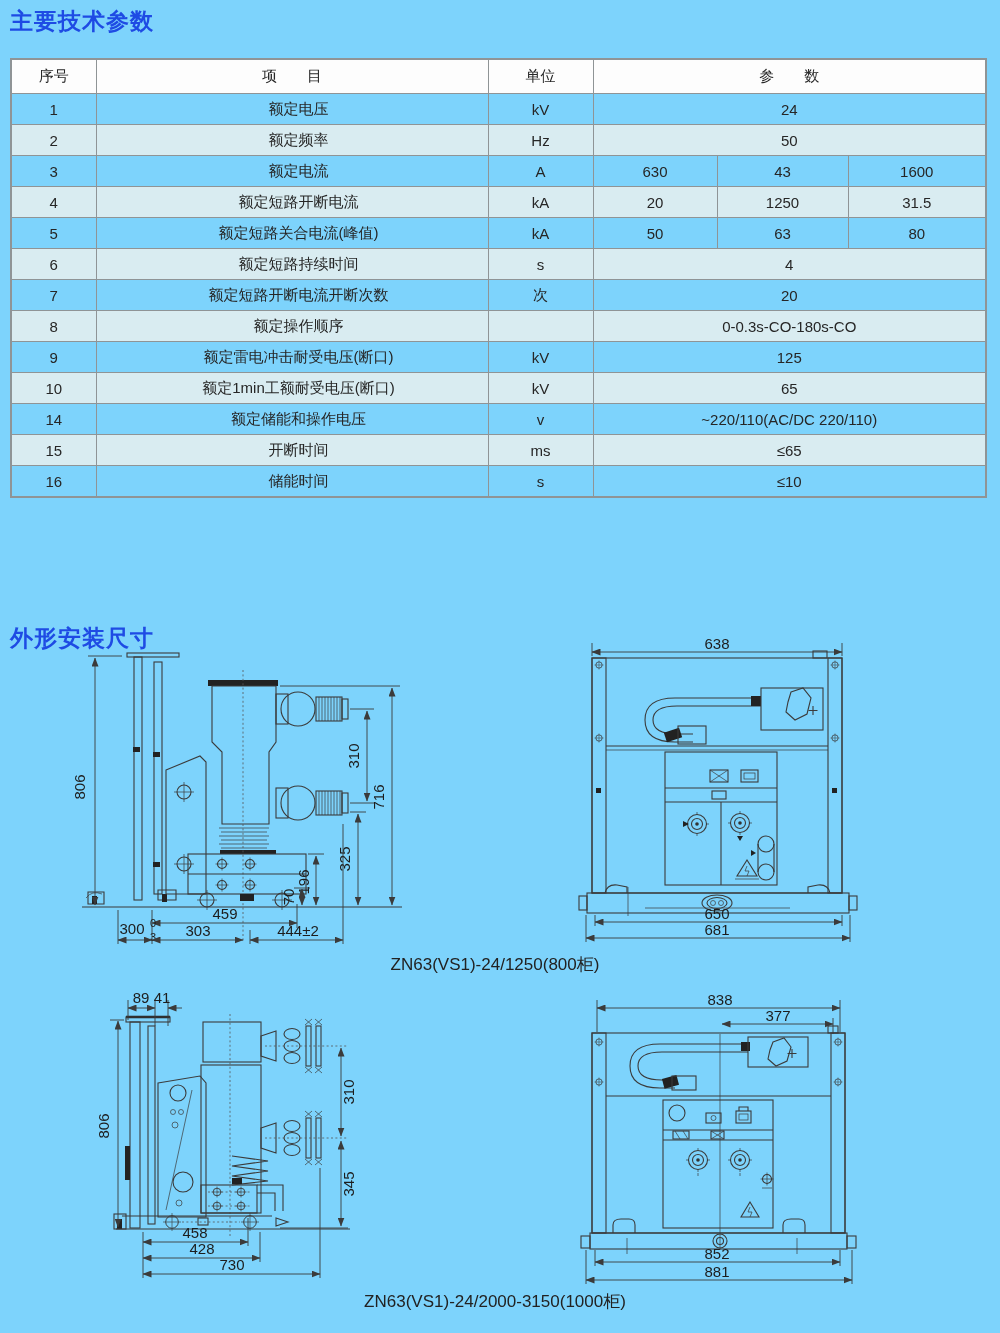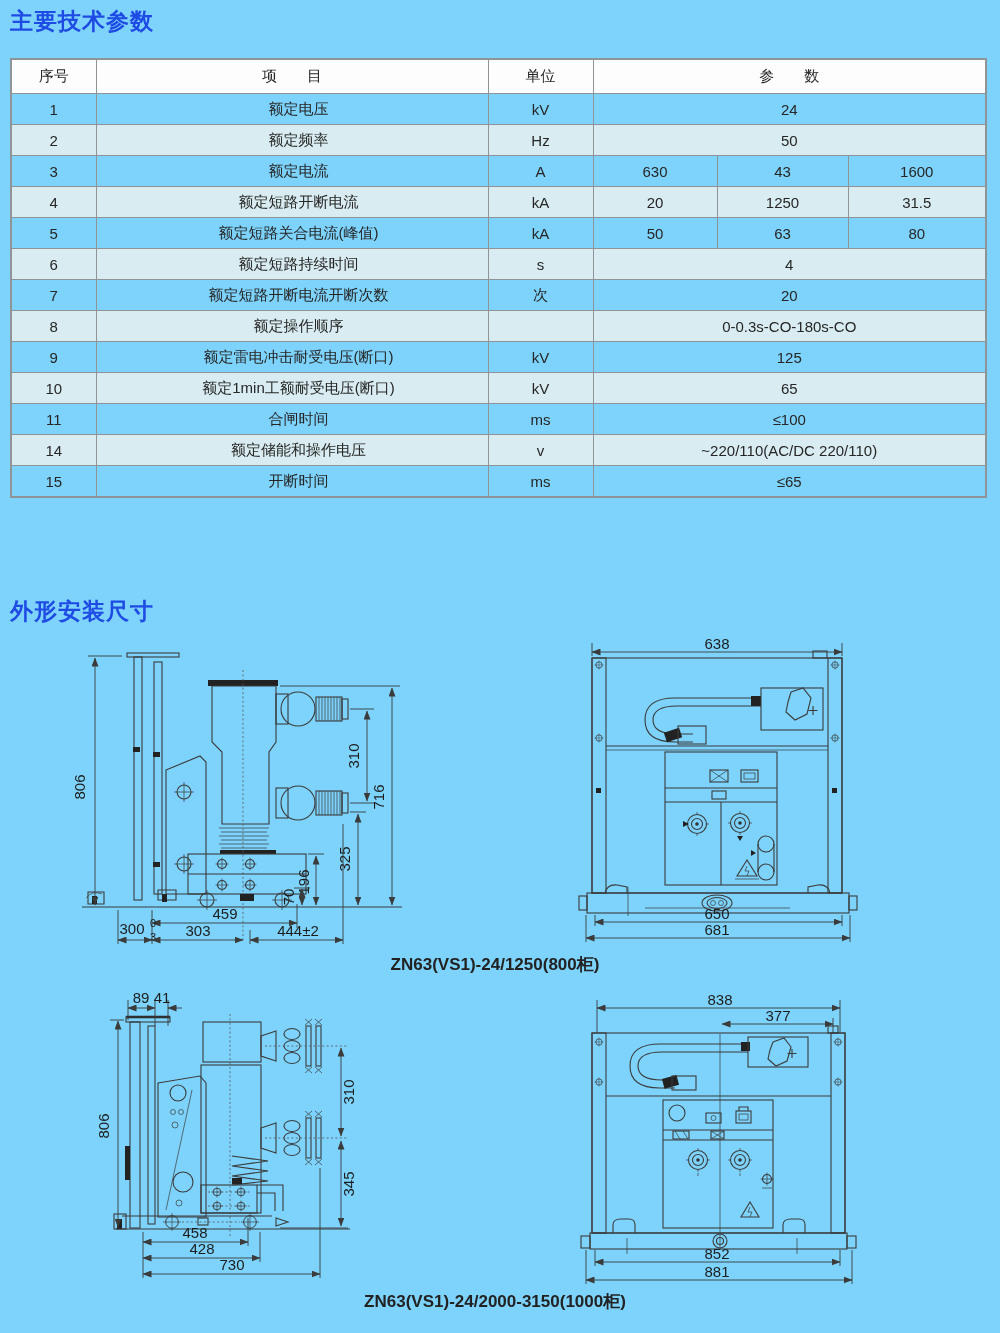--- a/index.html
+++ b/index.html
@@ -17,21 +17,21 @@
   
   svg{position:absolute;overflow:visible;}
   .ln{fill:none;stroke:#3b3b3b;stroke-width:1.1;}
   .thn{fill:none;stroke:#3b3b3b;stroke-width:.7;}
   .thk{fill:none;stroke:#222;stroke-width:2.6;}
   .blk{fill:#222;stroke:none;}
   .dot{fill:none;stroke:#555;stroke-width:.8;stroke-dasharray:2 2.4;}
   .dim{fill:none;stroke:#3b3b3b;stroke-width:.9;}
   svg text{font-family:"Liberation Sans","DejaVu Sans",sans-serif;font-size:15px;fill:#1d1d1d;}
   svg text.sm{font-size:11px;}
-  .cap{position:absolute;width:420px;margin:0;font-size:17px;color:#222;text-align:center;font-weight:bold;}
+  .cap{position:absolute;width:420px;margin:0;font-size:17px;color:#222;text-align:center;}
 </style>
 </head>
 <body>
 
 <div id="page">
 
   <h1 class="sec-title" style="top:6px;">主要技术参数</h1>
 
   <table class="params-table">
     <colgroup>
@@ -111,41 +111,41 @@
         <td>kV</td>
         <td colspan="3">125</td>
       </tr>
       <tr>
         <td>10</td>
         <td class="item">额定1min工额耐受电压(断口)</td>
         <td>kV</td>
         <td colspan="3">65</td>
       </tr>
       <tr>
-        <td>11</td>
-        <td class="item">合闸时间</td>
-        <td>ms</td>
-        <td colspan="3">≤100</td>
-      </tr>
-      <tr>
         <td>14</td>
         <td class="item">额定储能和操作电压</td>
         <td>v</td>
         <td colspan="3">~220/110(AC/DC 220/110)</td>
       </tr>
       <tr>
         <td>15</td>
         <td class="item">开断时间</td>
         <td>ms</td>
         <td colspan="3">≤65</td>
       </tr>
+      <tr>
+        <td>16</td>
+        <td class="item">储能时间</td>
+        <td>s</td>
+        <td colspan="3">≤10</td>
+      </tr>
     </tbody>
   </table>
 
-  <h2 class="sec-title" style="top:596px;">外形安装尺寸</h2>
+  <h2 class="sec-title" style="top:623px;">外形安装尺寸</h2>
 
   <svg style="left:70px;top:642px;" width="340" height="318" viewBox="0 0 340 318">
     <defs>
       <marker id="ar" markerWidth="9" markerHeight="7" refX="8.5" refY="3.5" orient="auto-start-reverse" markerUnits="userSpaceOnUse">
         <path d="M0,0L9,3.5L0,7z" fill="#3b3b3b"></path>
       </marker>
       <g id="ch">
           <circle r="7" class="ln"></circle>
           <line x1="-10" x2="10" y1="0" y2="0" class="thn"></line>
           <line x1="0" x2="0" y1="-10" y2="10" class="thn"></line>

